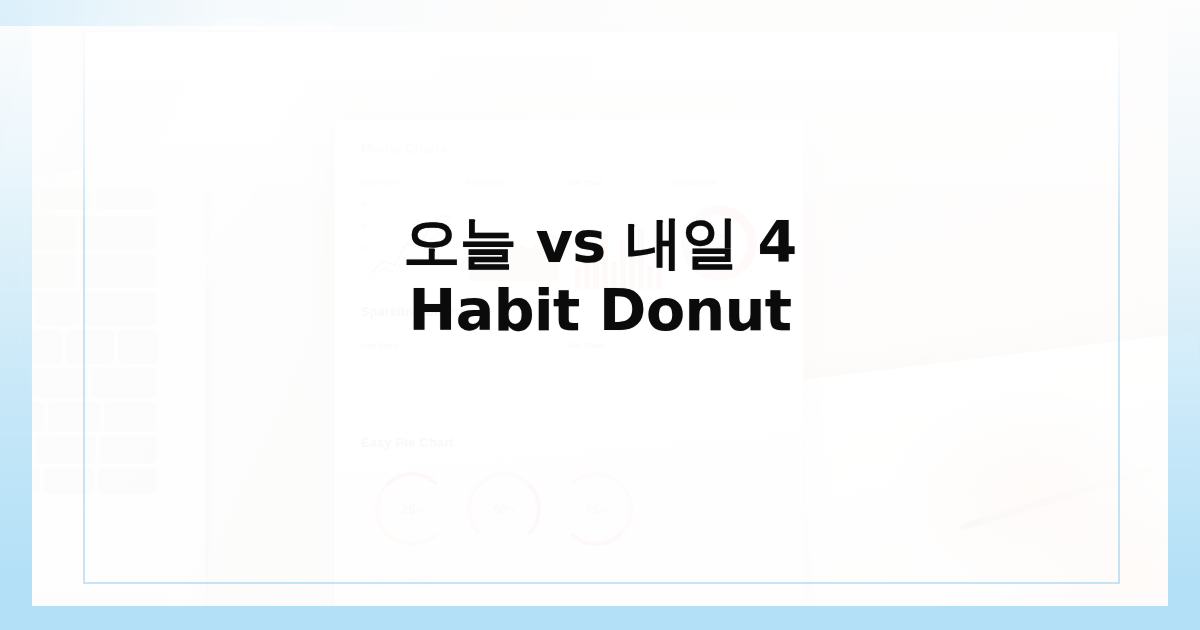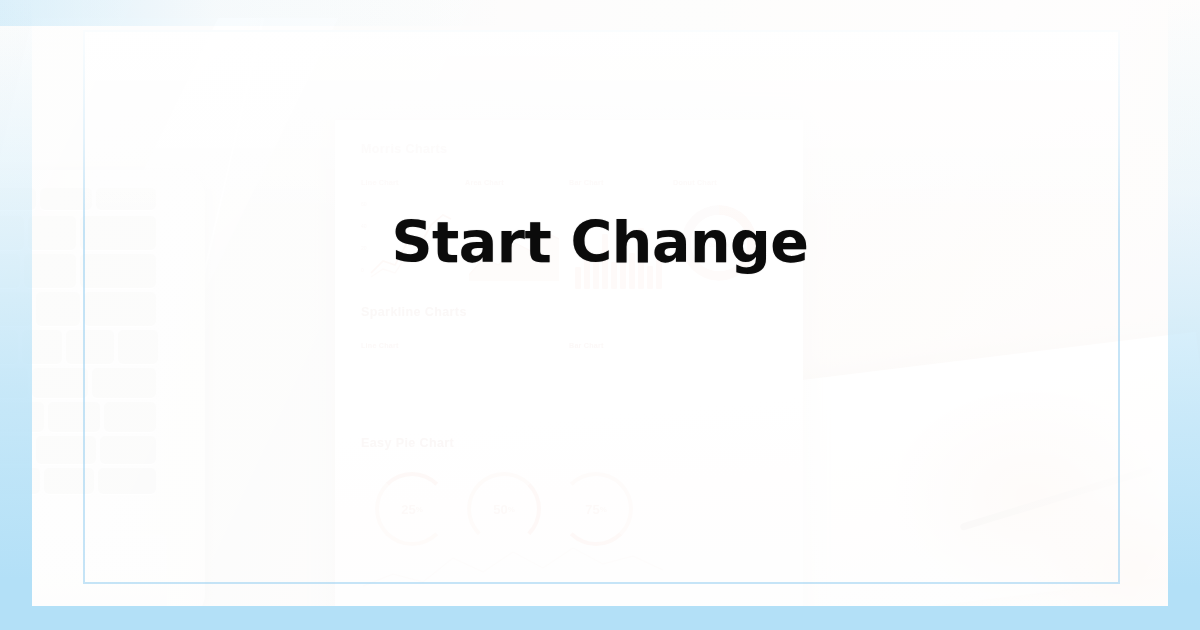--- a/index.html
+++ b/index.html
@@ -364,16 +364,17 @@
   </div>
 
   <div class="band band-t"></div>
   <div class="band band-l"></div>
   <div class="band band-r"></div>
   <div class="band band-b"></div>
 
   <div class="frame"></div>
 
   <div class="headline">
-    <span class="ln">Start Change</span>
+    <span class="ln">오늘 vs 내일 4</span>
+    <span class="ln">Habit Donut</span>
   </div>
 
 </div>
 
 </body></html>

